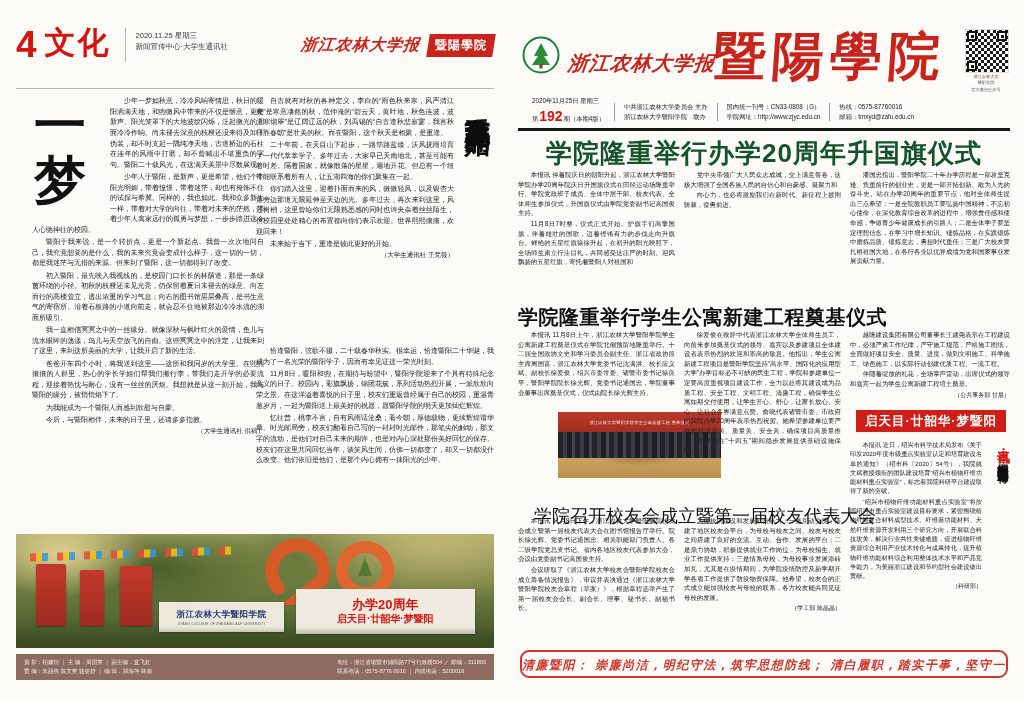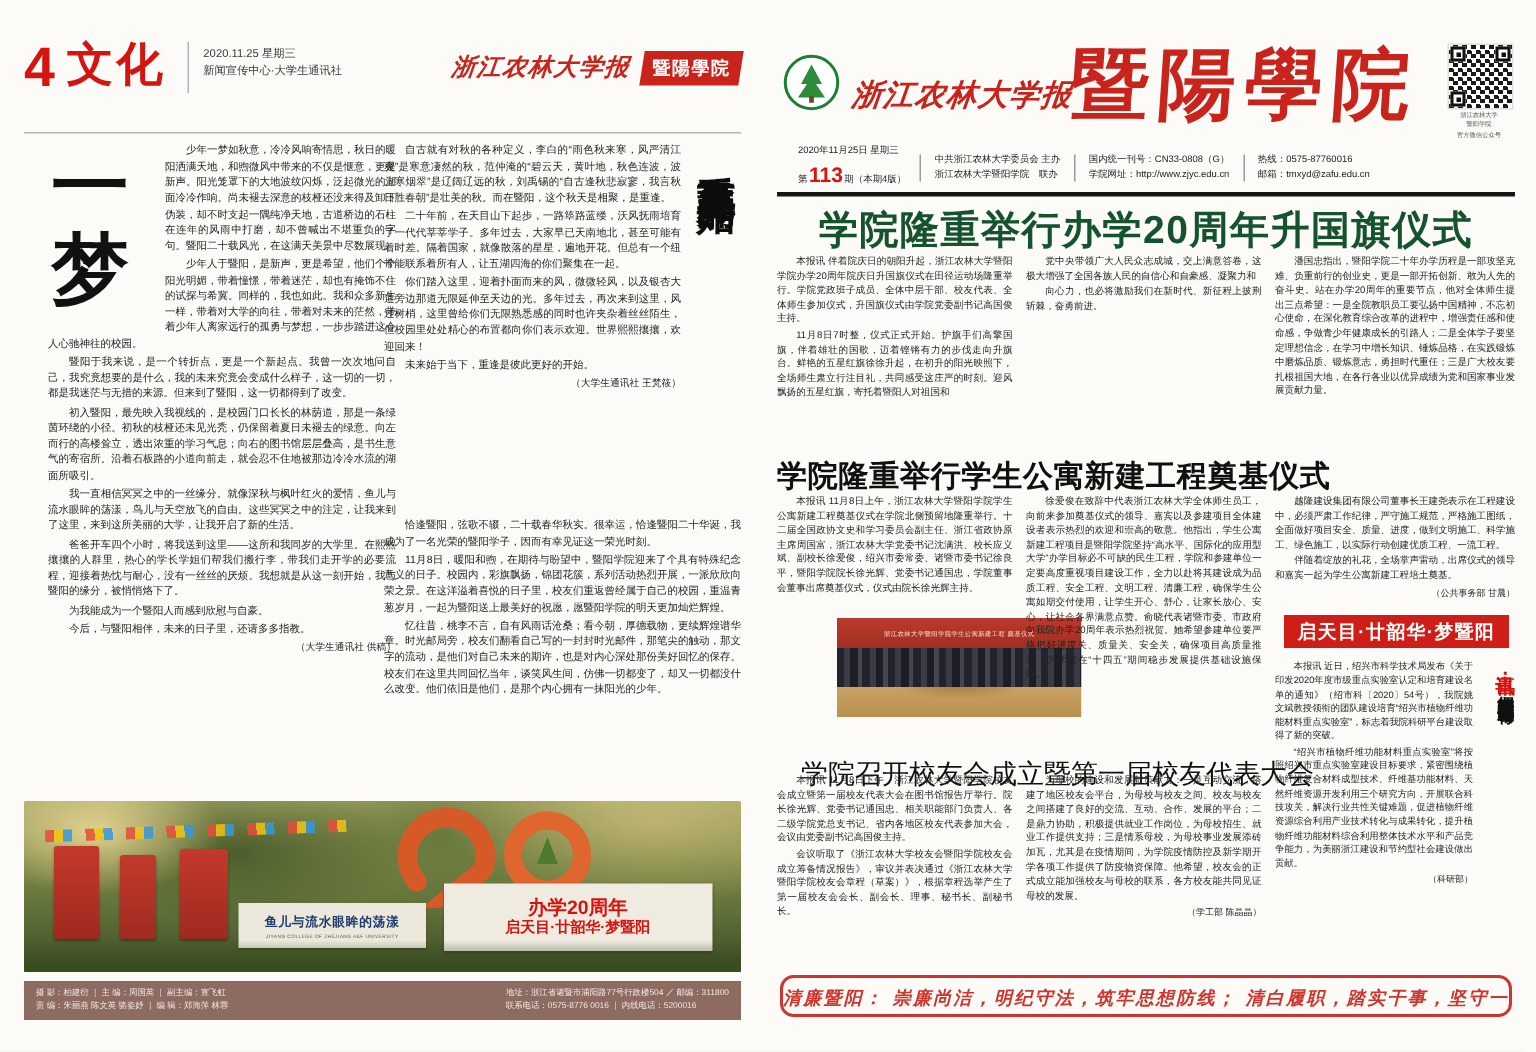--- a/index.html
+++ b/index.html
@@ -179,21 +179,21 @@
       <div class="ph-bunting"></div>
       <div class="ph-flag f1"></div>
       <div class="ph-flag f2"></div>
       <div class="ph-flag f3"></div>
       <svg class="ph-ring" viewBox="0 0 150 70">
         <path d="M18 52 A26 26 0 1 1 62 44 L40 62 L70 60" stroke="#d65a28" stroke-width="13" fill="none" stroke-linecap="round"></path>
         <circle cx="105" cy="34" r="23" stroke="#e0662f" stroke-width="12" fill="none"></circle>
         <path d="M105 22 L112 40 L98 40 Z" fill="#4e7a32"></path>
       </svg>
       <div class="ph-wall-name">
-        <div class="wn-cn">鱼儿与流水眼眸的荡漾</div>
+        <div class="wn-cn">浙江农林大学暨阳学院</div>
         <div class="wn-en">JIYANG COLLEGE OF ZHEJIANG A&amp;F UNIVERSITY</div>
       </div>
       <div class="ph-wall-slogan">
         <div class="ws-1">办学20周年</div>
         <div class="ws-2">启天目·廿韶华·梦暨阳</div>
       </div>
     </figure>
 
     <div class="lp-footer">
       <div class="ft-left">
@@ -223,21 +223,21 @@
     <div class="qr-cap">
         <div>浙江农林大学</div>
         <div>暨阳学院</div>
         <div>官方微信公众号</div>
       </div>
 
     <div class="rp-info">
       <div class="info-cell">
         <div>2020年11月25日 星期三</div>
         <div>
-          <span>第</span><span class="issue-no">113</span><span>期（本期4版）</span>
+          <span>第</span><span class="issue-no">192</span><span>期（本期4版）</span>
         </div>
       </div>
       <div class="info-sep"></div>
       <div class="info-cell">
         <div>中共浙江农林大学委员会 主办</div>
         <div>浙江农林大学暨阳学院　联办</div>
       </div>
       <div class="info-sep"></div>
       <div class="info-cell">
         <div>国内统一刊号：CN33-0808（G）</div>

